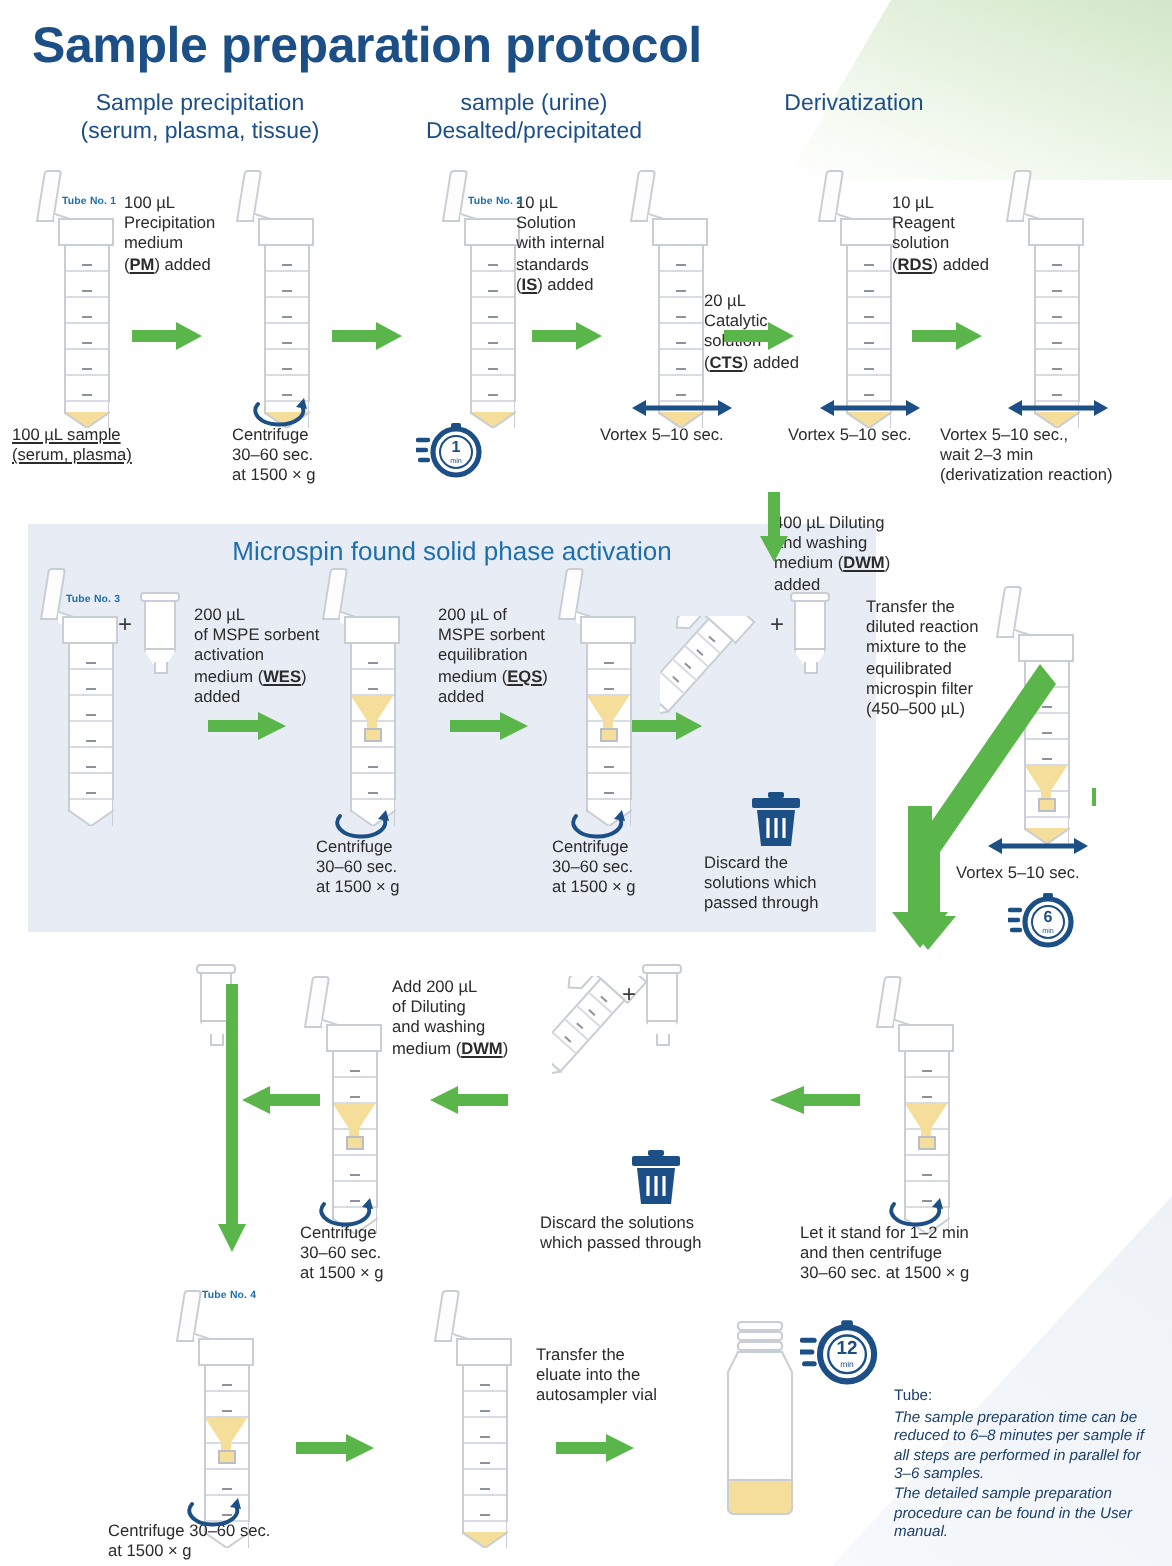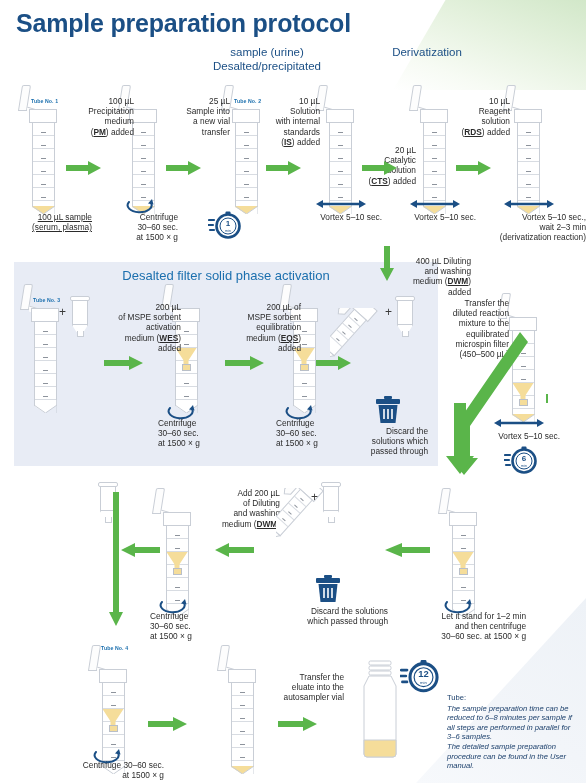--- a/index.html
+++ b/index.html
@@ -37,21 +37,21 @@
   }
   .col-head {
     position:absolute; text-align:center; font-size:11.5px;
     line-height:13.5px; color:#1b4f85; z-index:5;
   }
   .panel-title {
     position:absolute; left:14px; top:268px; width:424px;
     text-align:center; font-size:13px; color:#1b6fae; z-index:5;
   }
   .cap {
-    position:absolute; text-align:right; font-size:8.3px;
+    position:absolute; text-align:left; font-size:8.3px;
     line-height:10.2px; color:#2b2b2b; z-index:5;
   }
   .cap b { font-weight:bold;text-decoration:underline; }
   .tubelbl {
     position:absolute; font-size:5.2px; font-weight:bold;
     color:#1b6fae; z-index:8; letter-spacing:0.1px;
   }
   .plus { position:absolute; font-size:12px; color:#3a3a3a; z-index:6; }
   .note {
     position:absolute; left:447px; top:693px; width:128px;
@@ -162,20 +162,24 @@
 <body>
 
 <div class="page">
 
   <div class="deco-green"></div>
   <div class="deco-corner"></div>
   <div class="panel-microspin"></div>
 
   <h1 class="title">Sample preparation protocol</h1>
 
+  <div class="col-head" style="left:18px; top:46px; width:164px;">
+    <div>Sample precipitation</div>
+    <div>(serum, plasma, tissue)</div>
+  </div>
   <div class="col-head" style="left:192px; top:46px; width:150px;">
     <div>sample (urine)</div>
     <div>Desalted/precipitated</div>
   </div>
   <div class="col-head" style="left:362px; top:46px; width:130px;">
     <div>Derivatization</div>
   </div>
 
   <div class="tubelbl" style="left:31px; top:98px;">Tube No. 1</div>
   <div class="tube" id="tb1" style="left: 29px; top: 95px; height: 119px;">
@@ -247,21 +251,20 @@
       <rect x="17.5" y="3.5" width="5" height="3.5" rx="1" fill="#1b4f85"></rect>
       <text x="20" y="18" font-size="8" font-family="Liberation Sans, sans-serif" font-weight="bold" fill="#1b4f85" text-anchor="middle">1</text>
       <text x="20" y="23.5" font-size="3.6" font-family="Liberation Sans, sans-serif" fill="#1b4f85" text-anchor="middle">min</text>
     </svg>
   </div>
   <div class="arrow" style="left:166px; top:160px;">
     <svg width="36" height="16" viewBox="0 0 36 16">
         <path d="M0 5h22V1l13 7-13 7v-4H0z" fill="#5ab54a"></path>
       </svg>
   </div>
-  <div class="cap" style="left:164px; top:96px; width:66px;">25 µL<br>Sample into<br>a new vial<br>transfer</div>
 
   <div class="tubelbl" style="left:234px; top:98px;">Tube No. 2</div>
   <div class="tube" id="tb3" style="left: 232px; top: 95px; height: 119px;">
       <div class="lid"></div>
       <div class="lidarm"></div>
       <div class="neck"></div>
       <div class="body">
         <i style="height:13px"></i>
         <i style="height:13px"></i>
         <i style="height:13px"></i>
@@ -380,21 +383,21 @@
     </svg>
   </div>
   <div class="cap" style="left:470px; top:212px; width:116px;">Vortex 5–10 sec.,<br>wait 2–3 min<br>(derivatization reaction)</div>
 
   <div class="arrow" style="left:379px; top:246px;">
     <svg width="16" height="36" viewBox="0 0 16 36">
         <path d="M5 0h6v22h4l-7 13-7-13h4z" fill="#5ab54a"></path>
       </svg>
   </div>
 
-  <div class="panel-title">Desalted filter solid phase activation</div>
+  <div class="panel-title">Microspin found solid phase activation</div>
 
   <div class="tubelbl" style="left:33px; top:297px;">Tube No. 3</div>
   <div class="tube" id="tb7" style="left: 31px; top: 294px; height: 119px;">
       <div class="lid"></div>
       <div class="lidarm"></div>
       <div class="neck"></div>
       <div class="body">
         <i style="height:13px"></i>
         <i style="height:13px"></i>
         <i style="height:13px"></i>

